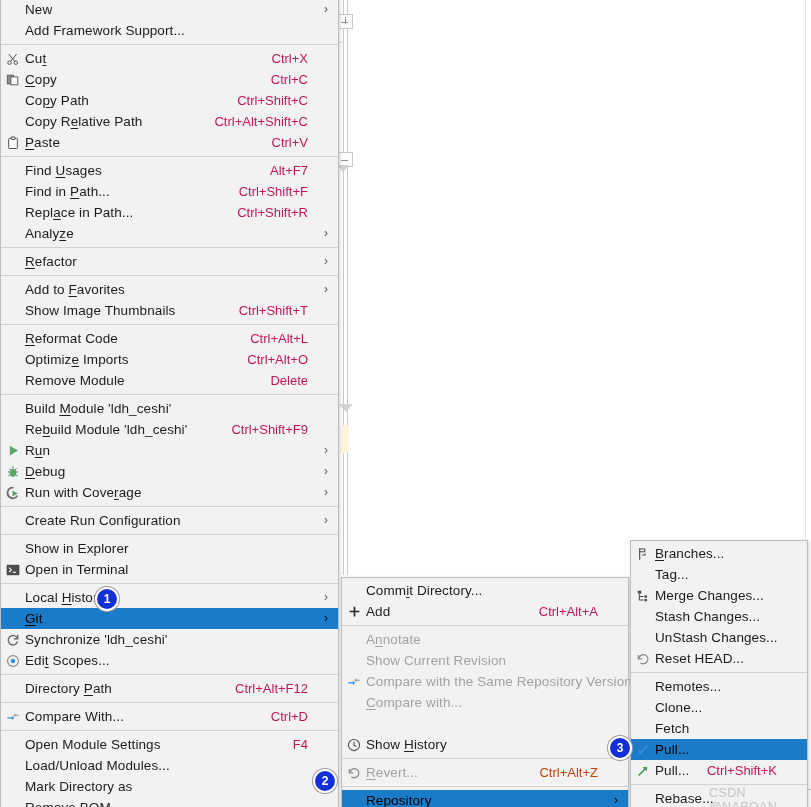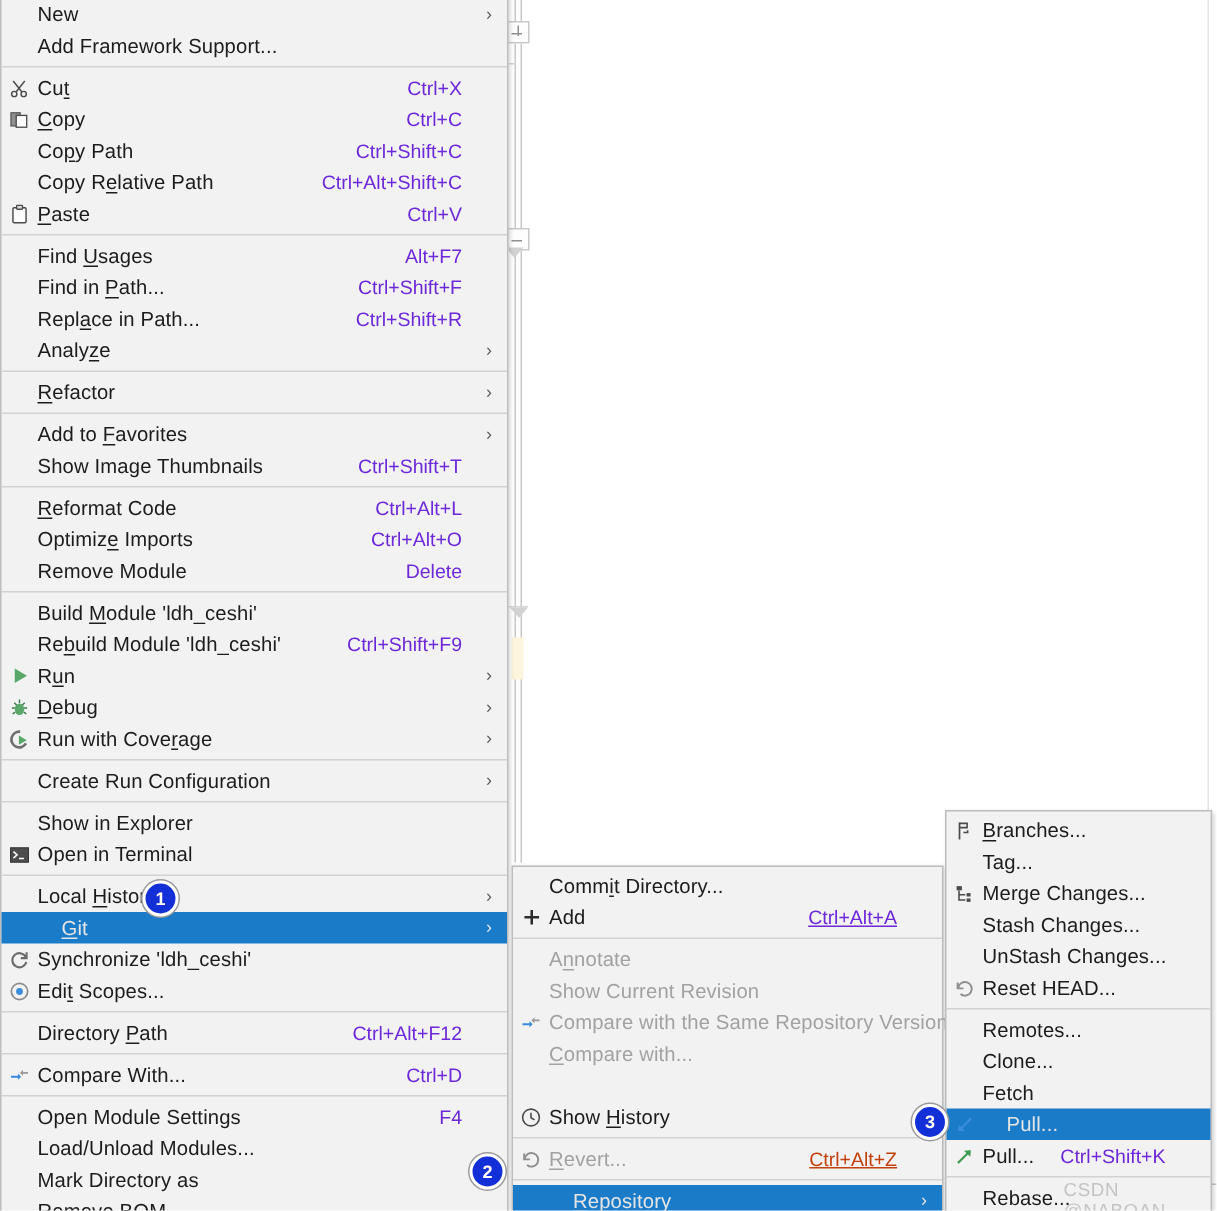--- a/index.html
+++ b/index.html
@@ -45,44 +45,44 @@
     width: 24px;
     min-width: 24px;
     height: 21px;
     display: flex;
     align-items: center;
     justify-content: center;
     position: relative;
   }
   .mi .lbl { flex: 1 1 auto; padding-left: 0px; letter-spacing: 0.1px; }
   .mi .acc {
-    color: #6d28d9;
+    color: #be185d;
     font-size: 13px;
     padding-left: 18px;
     padding-right: 10px;
   }
   .mi .arrow {
     width: 16px; min-width:16px; text-align:center;
     color:#5a5a5a; font-size: 12px; padding-right:4px;
   }
   .mi.disabled .lbl { color: #a2a2a2; }
   .mi.disabled .acc { color: #c2410c; }
   .mi.sel { background: #1a7bc9; }
-  .mi.sel .lbl, .mi.sel .acc, .mi.sel .arrow { color: #e5e5e5; margin-left: 16px; }
+  .mi.sel .lbl, .mi.sel .acc, .mi.sel .arrow { color: #000000; }
   .mi.sel .acc { color:#e6f0fa; }
   .sep { height: 1px; background: #d2d2d2; margin: 3px 0 3px 0; }
 
   .u { text-decoration: underline; text-underline-offset: 2px; }
 
   
   #menu1 { left: 0px; top: -4px; width: 339px; }
   #menu2 { left: 341px; top: 577px; width: 288px; }
   #menu3 { left: 630px; top: 540px; width: 178px; }
 
-  #menu2 .mi .acc { padding-left: 10px; text-decoration: underline; }
+  #menu2 .mi .acc { padding-left: 10px; }
   #menu3 .mi .acc { padding-left: 10px; }
 
   
   .badge {
     position: absolute;
     width: 20px; height: 20px;
     border-radius: 50%;
     background: #1330d8;
     border: 2px solid #ffffff;
     box-shadow: 0 0 0 1px #9a9a9a;

